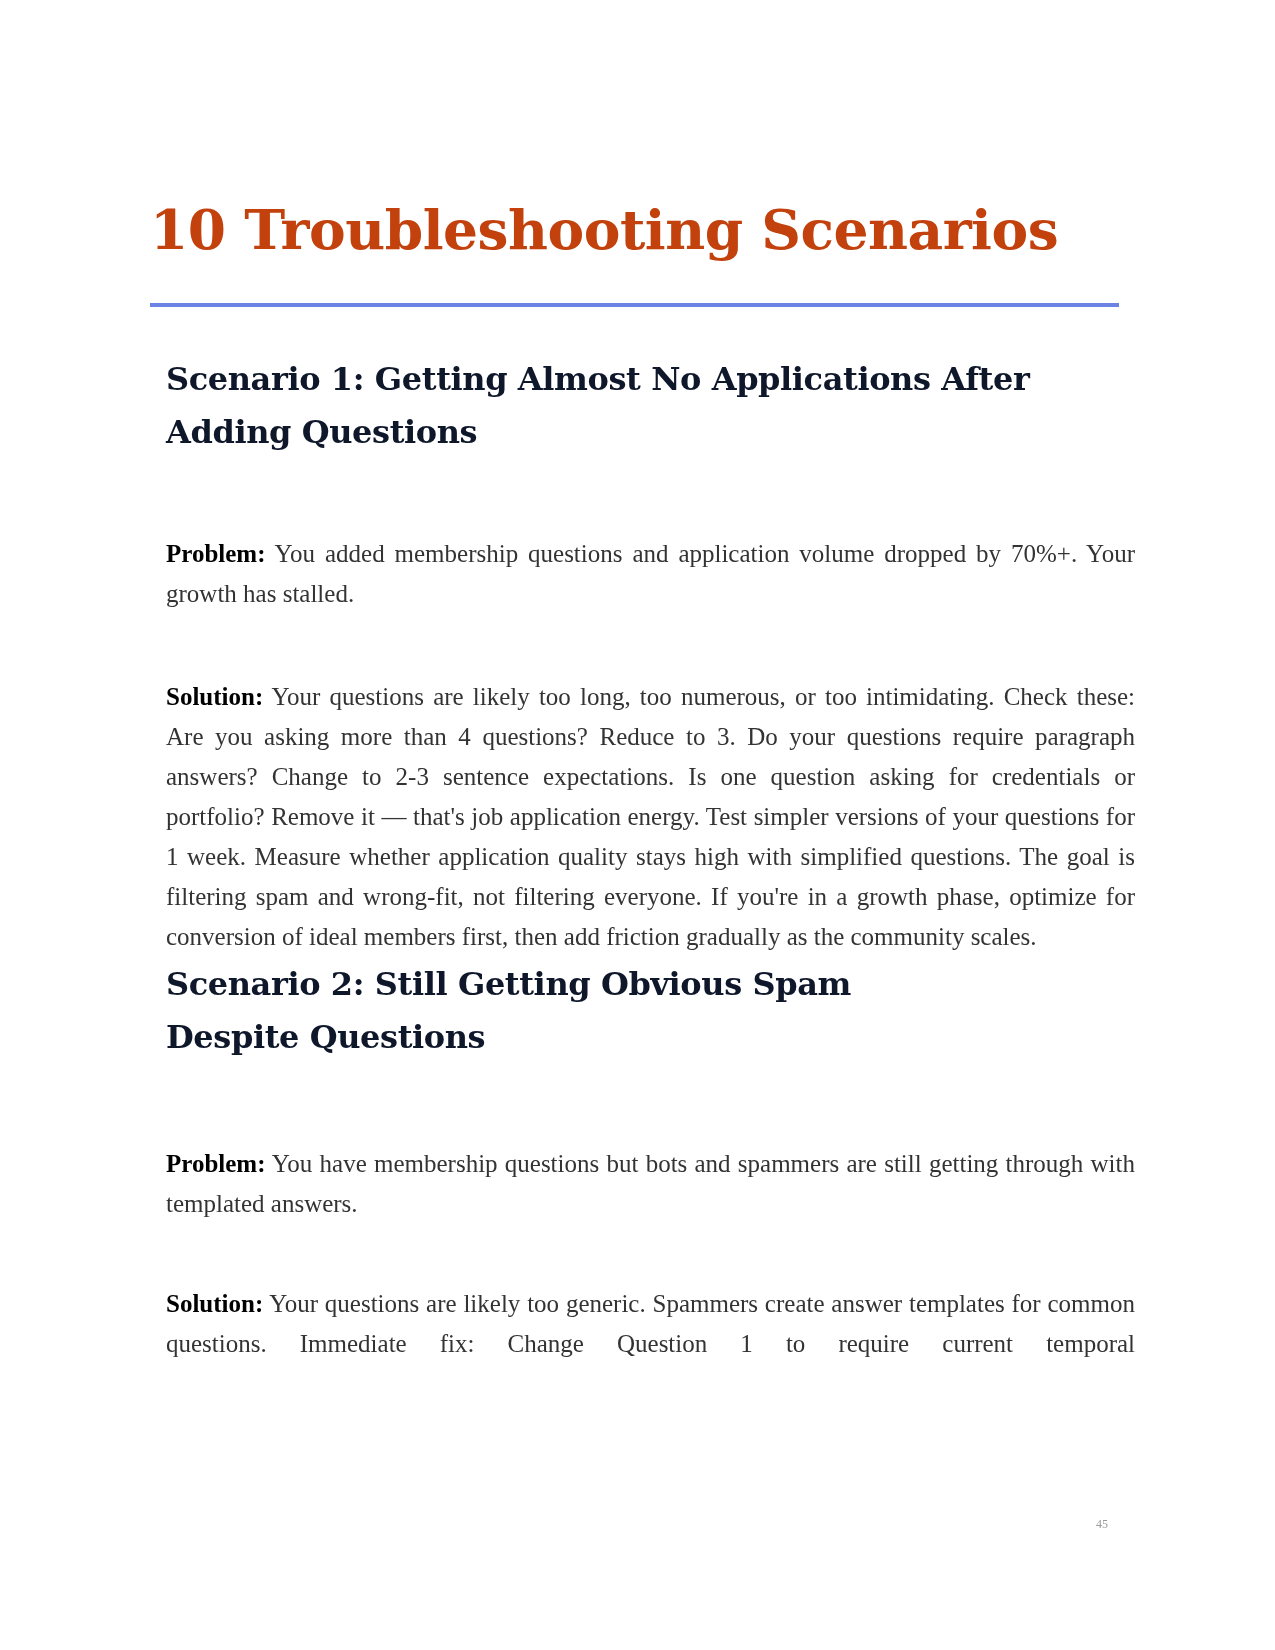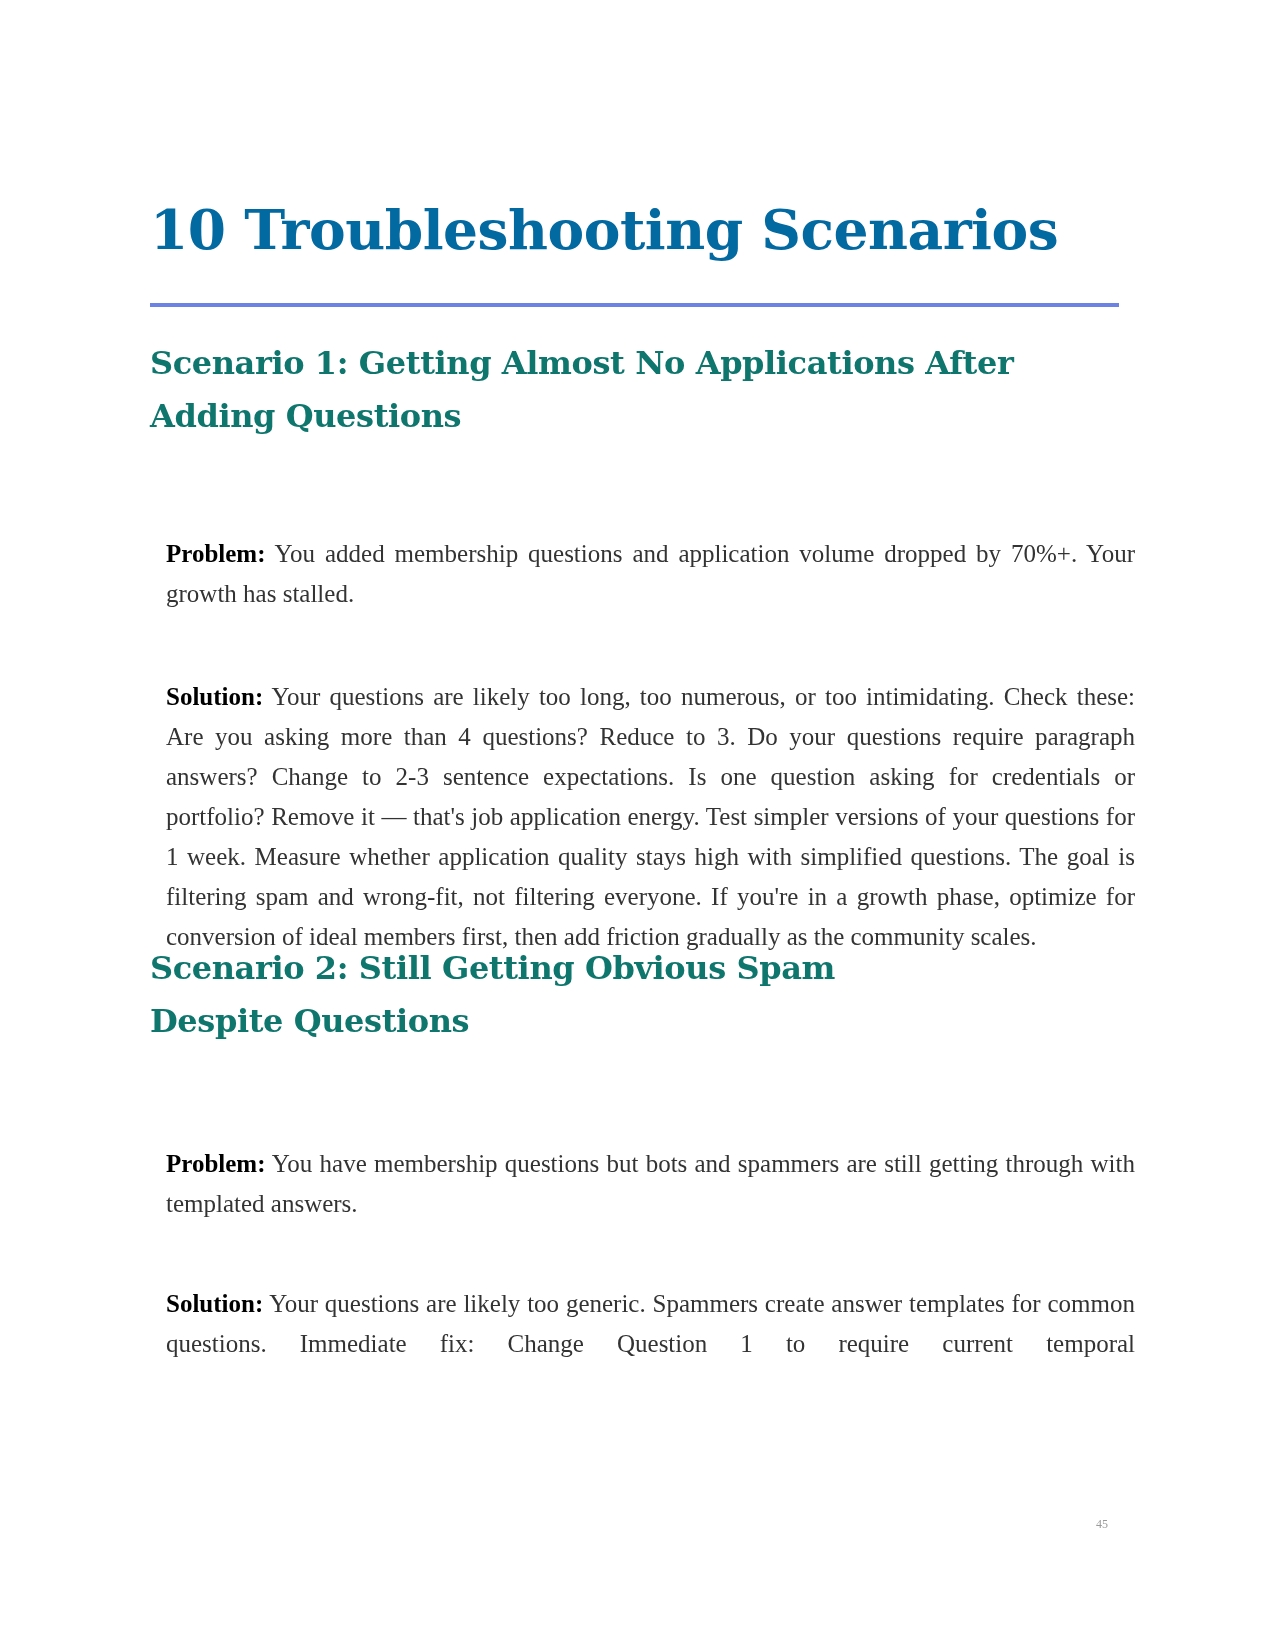--- a/index.html
+++ b/index.html
@@ -1,28 +1,28 @@
 <!DOCTYPE html>
 <html><head>
 <meta charset="utf-8">
 <style>
   html, body { margin: 0; padding: 0; background: #ffffff; }
   body { width: 1275px; height: 1650px; position: relative; overflow: hidden; }
   .page { position: absolute; left: 150px; top: 0; width: 969px; }
   .title {
     position: absolute; left: 0; top: 190px; margin: 0;
     font-family: "DejaVu Serif", serif; font-weight: bold;
-    font-size: 55px; line-height: 80px; color: #0369a1; letter-spacing: -0.5px;
+    font-size: 55px; line-height: 80px; color: #c2410c; letter-spacing: -0.5px;
     white-space: nowrap;
   }
   .rule { position: absolute; left: 0; top: 303px; width: 969px; height: 4px; background: #6b83e2; }
   .h2 {
-    position: absolute; left: 0; margin: 0; width: 969px;
+    position: absolute; left: 0; margin: 16px; width: 969px;
     font-family: "DejaVu Serif", serif; font-weight: bold;
-    font-size: 32px; line-height: 53px; color: #0f766e; letter-spacing: -0.4px;
+    font-size: 32px; line-height: 53px; color: #0f172a; letter-spacing: -0.4px;
   }
   .para {
     position: absolute; left: 0; margin: 16px; width: 969px;
     font-family: "Liberation Serif", serif;
     font-size: 25px; line-height: 40px; color: #333333; text-align: justify;
   }
   .para .lbl { font-weight: bold; color: #000000; }
   .pagenum {
     position: absolute; left: 1096px; top: 1517px;
     font-family: "Liberation Serif", serif; font-size: 12px; color: #999999;

